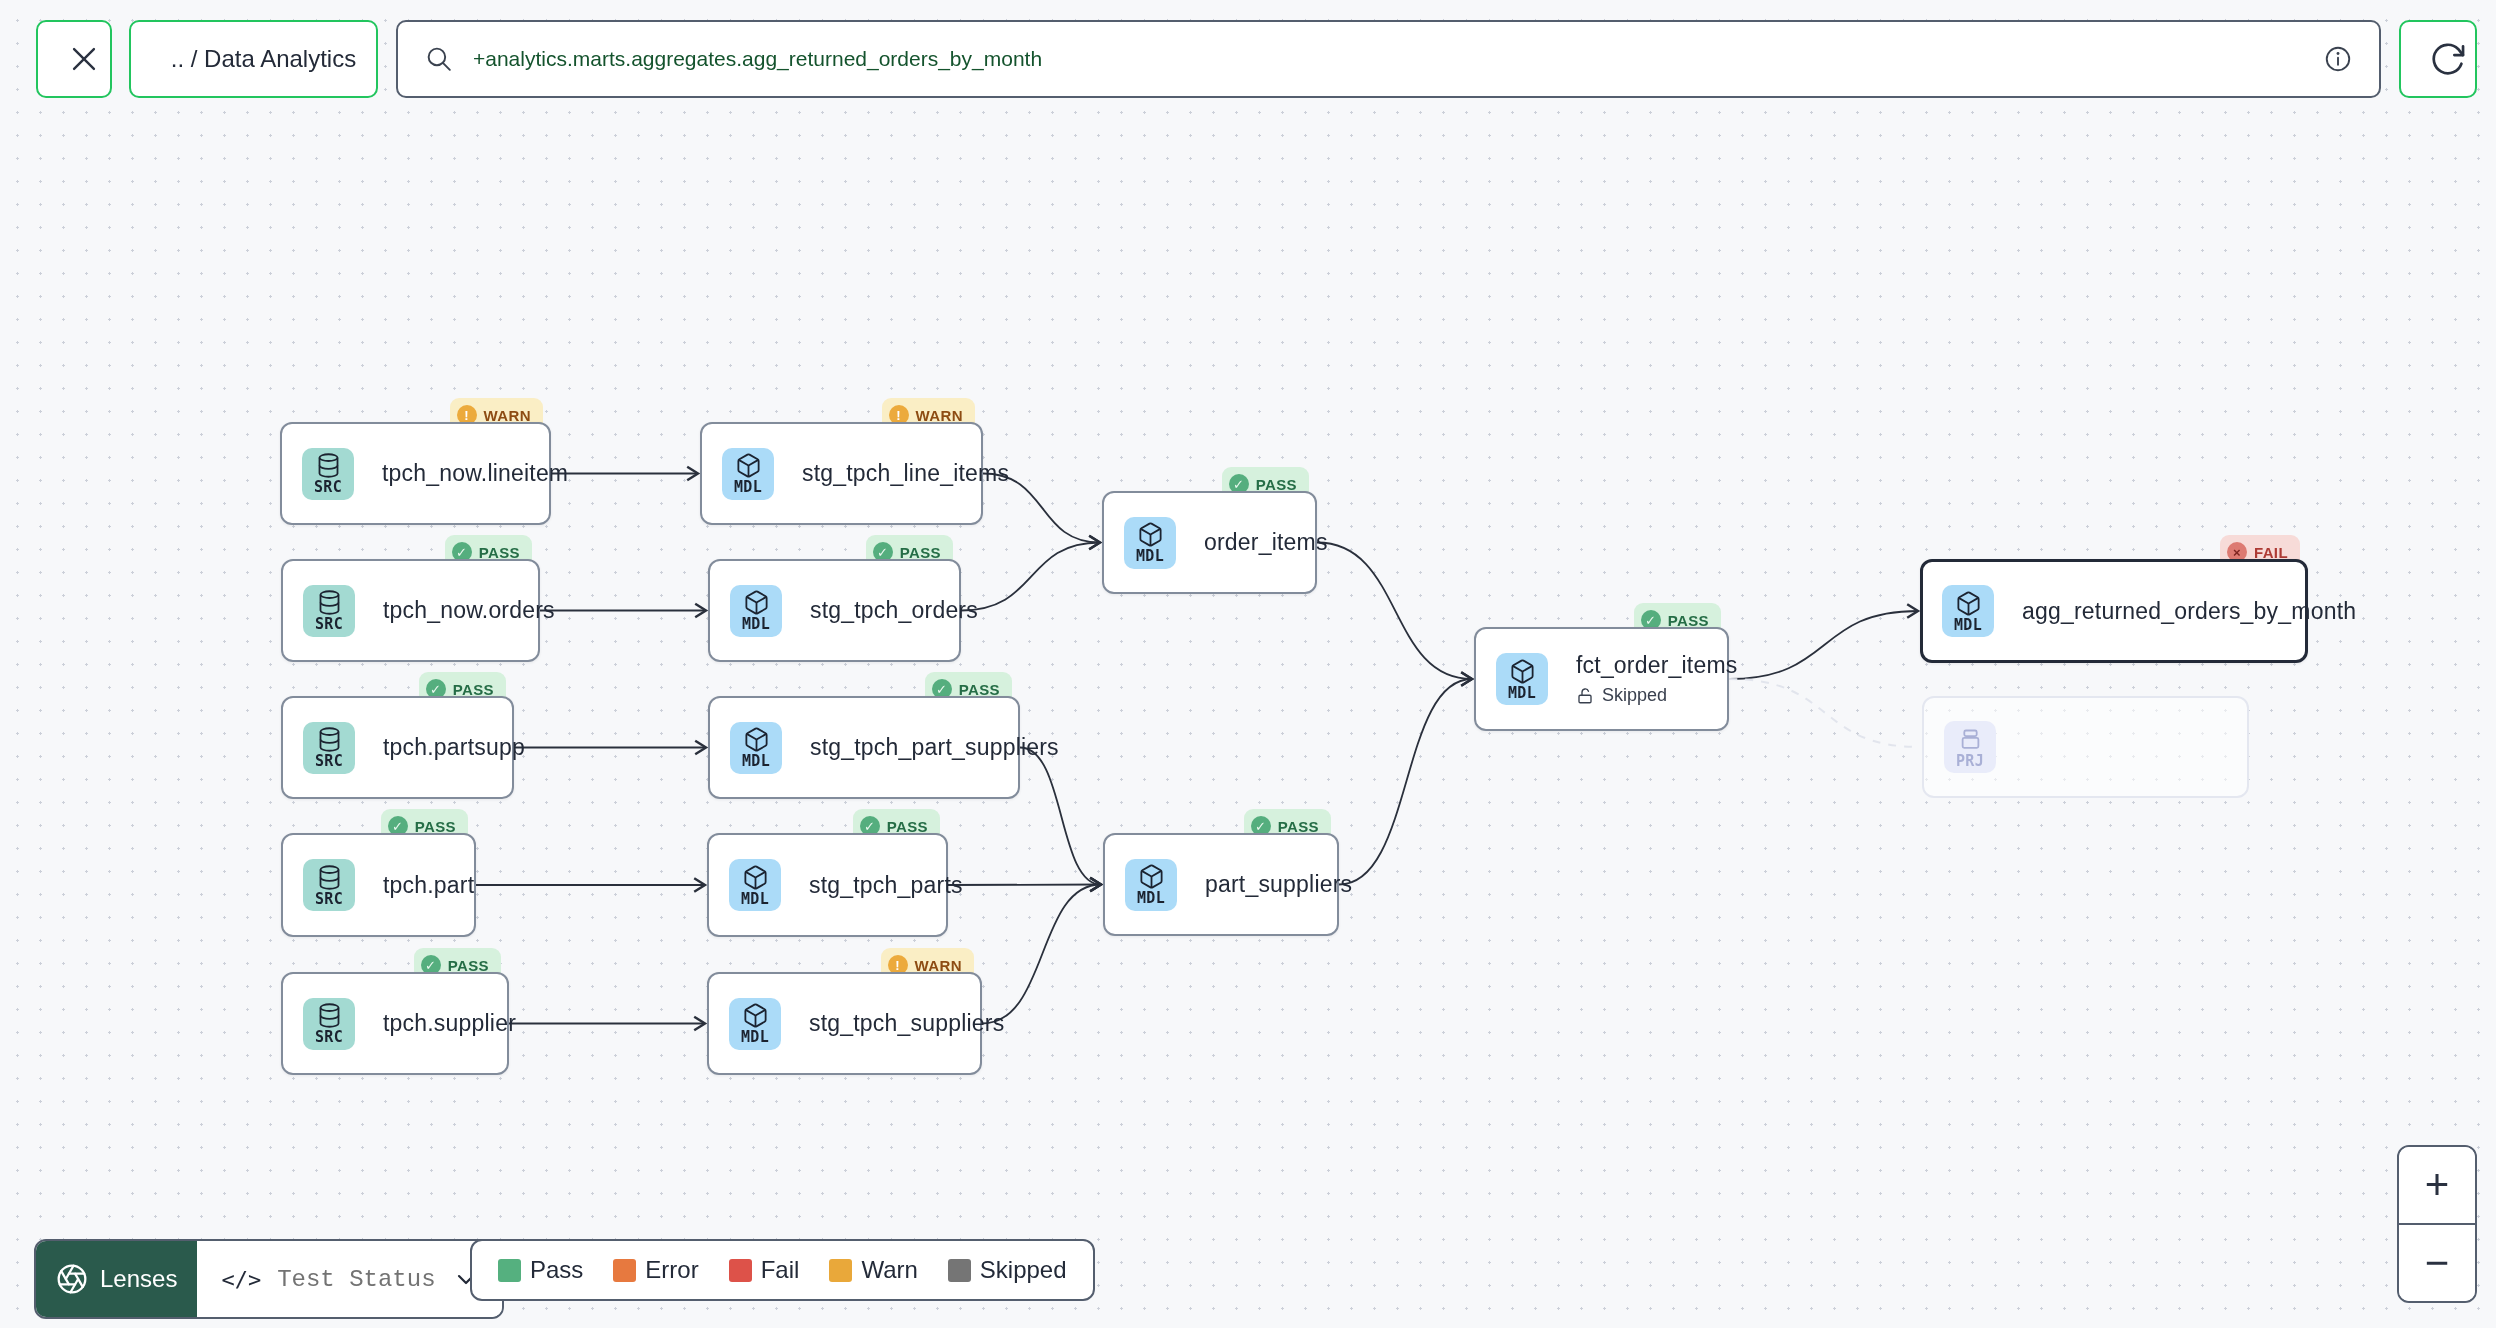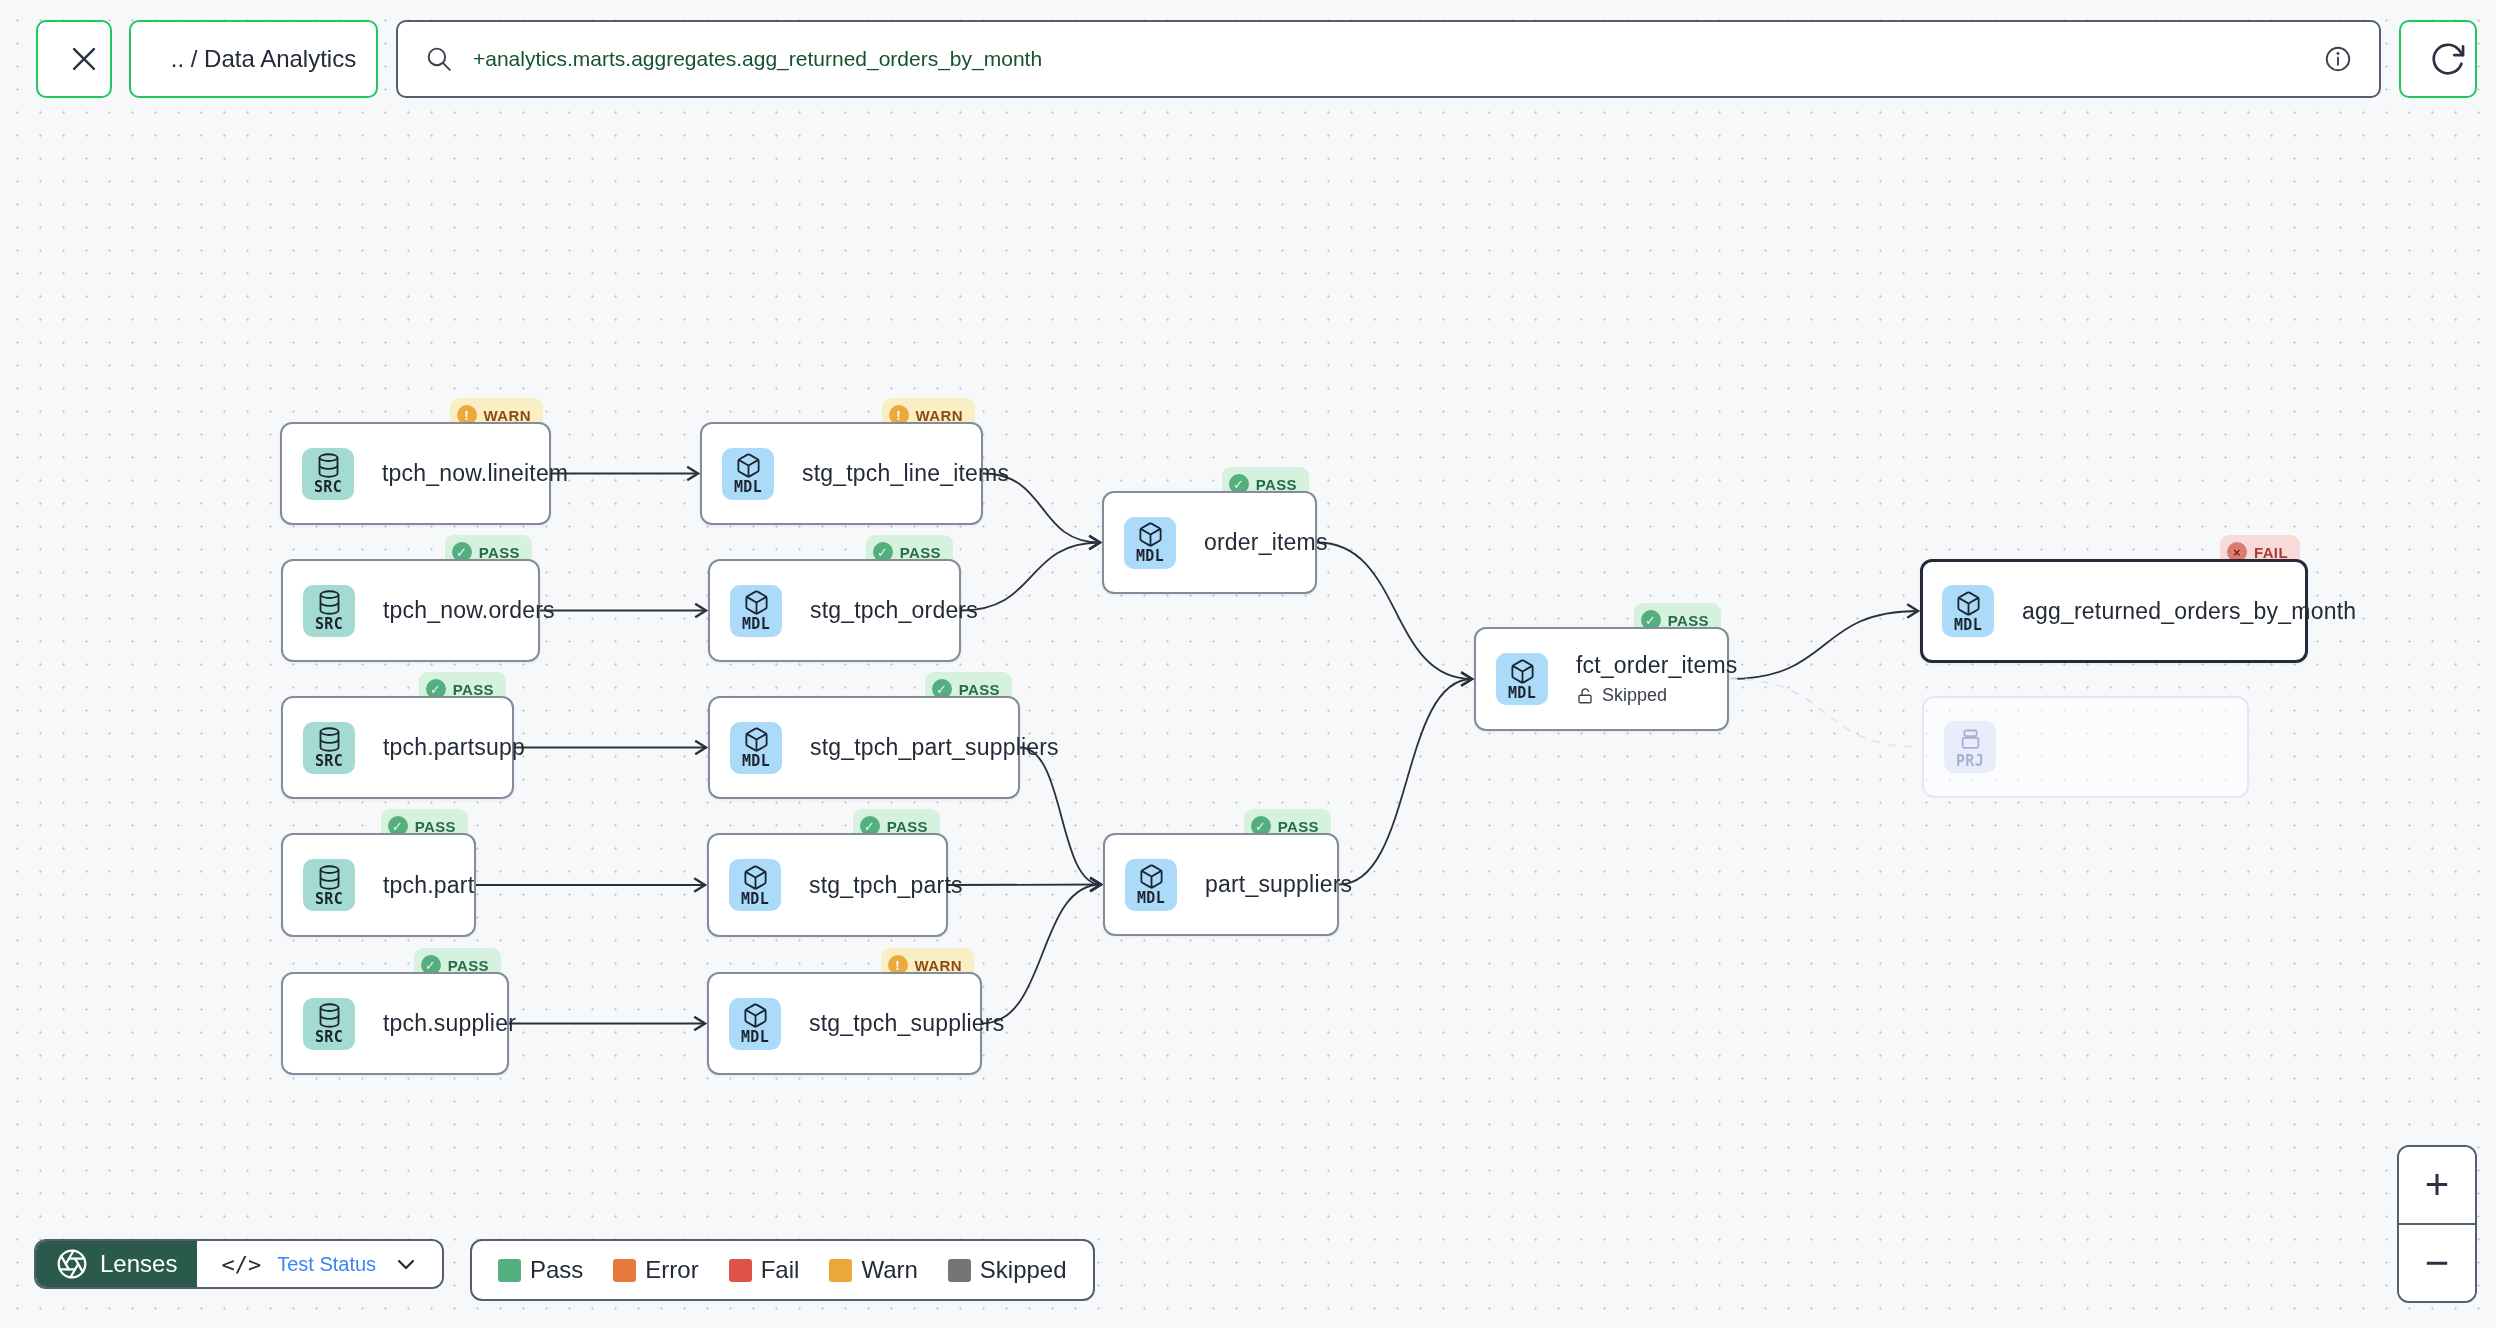--- a/index.html
+++ b/index.html
@@ -66,30 +66,30 @@
     font-size:13px;font-weight:700;
   }
   .badge.s-PASS{background:#d6f1dd;color:#256d46;}
   .badge.s-PASS .dot{background:#55ae7e;color:#eaf8ef;}
   .badge.s-WARN{background:#faeec5;color:#8d4c13;}
   .badge.s-WARN .dot{background:#ecaa3c;color:#fff;}
   .badge.s-FAIL{background:#f7dbd8;color:#ad3a34;}
   .badge.s-FAIL .dot{background:#dd7a72;color:#7e2420;}
   
   #lens-control{
-    position:absolute;left:34px;top:1239px;height:50px;box-sizing:border-box;
+    position:absolute;left:34px;top:1239px;height:80px;box-sizing:border-box;
     display:flex;align-items:stretch;background:#fff;border:2px solid #545e6e;border-radius:12px;overflow:hidden;
   }
   #lens-btn{
     display:flex;align-items:center;gap:12px;padding:0 20px;background:#2a5a4c;color:#fff;
     font-size:24px;font-weight:500;cursor:pointer;
   }
   #lens-dropdown{display:flex;align-items:center;gap:16px;padding:0 22px 0 24px;cursor:pointer;background:#fff;}
   #lens-dropdown .code-glyph{font-family:"DejaVu Sans Mono",monospace;font-size:22px;color:#232a38;}
-  #lens-dropdown .lens-name{font-size:20px;font-weight:500;color:#3b82f6;}
+  #lens-dropdown .lens-name{font-size:24px;font-weight:500;color:#737373;font-family:Liberation Mono, monospace;}
   #legend{
     position:absolute;left:470px;top:1239px;height:62px;box-sizing:border-box;
     display:flex;align-items:center;gap:30px;padding:0 26px;
     background:#fff;border:2px solid #545e6e;border-radius:12px;
   }
   .legend-item{display:flex;align-items:center;gap:9px;}
   .legend-swatch{width:23px;height:23px;border-radius:3px;}
   .legend-label{font-size:24px;color:#232a38;}
   #zoom-control{
     position:absolute;left:2397px;top:1145px;width:80px;height:158px;box-sizing:border-box;

